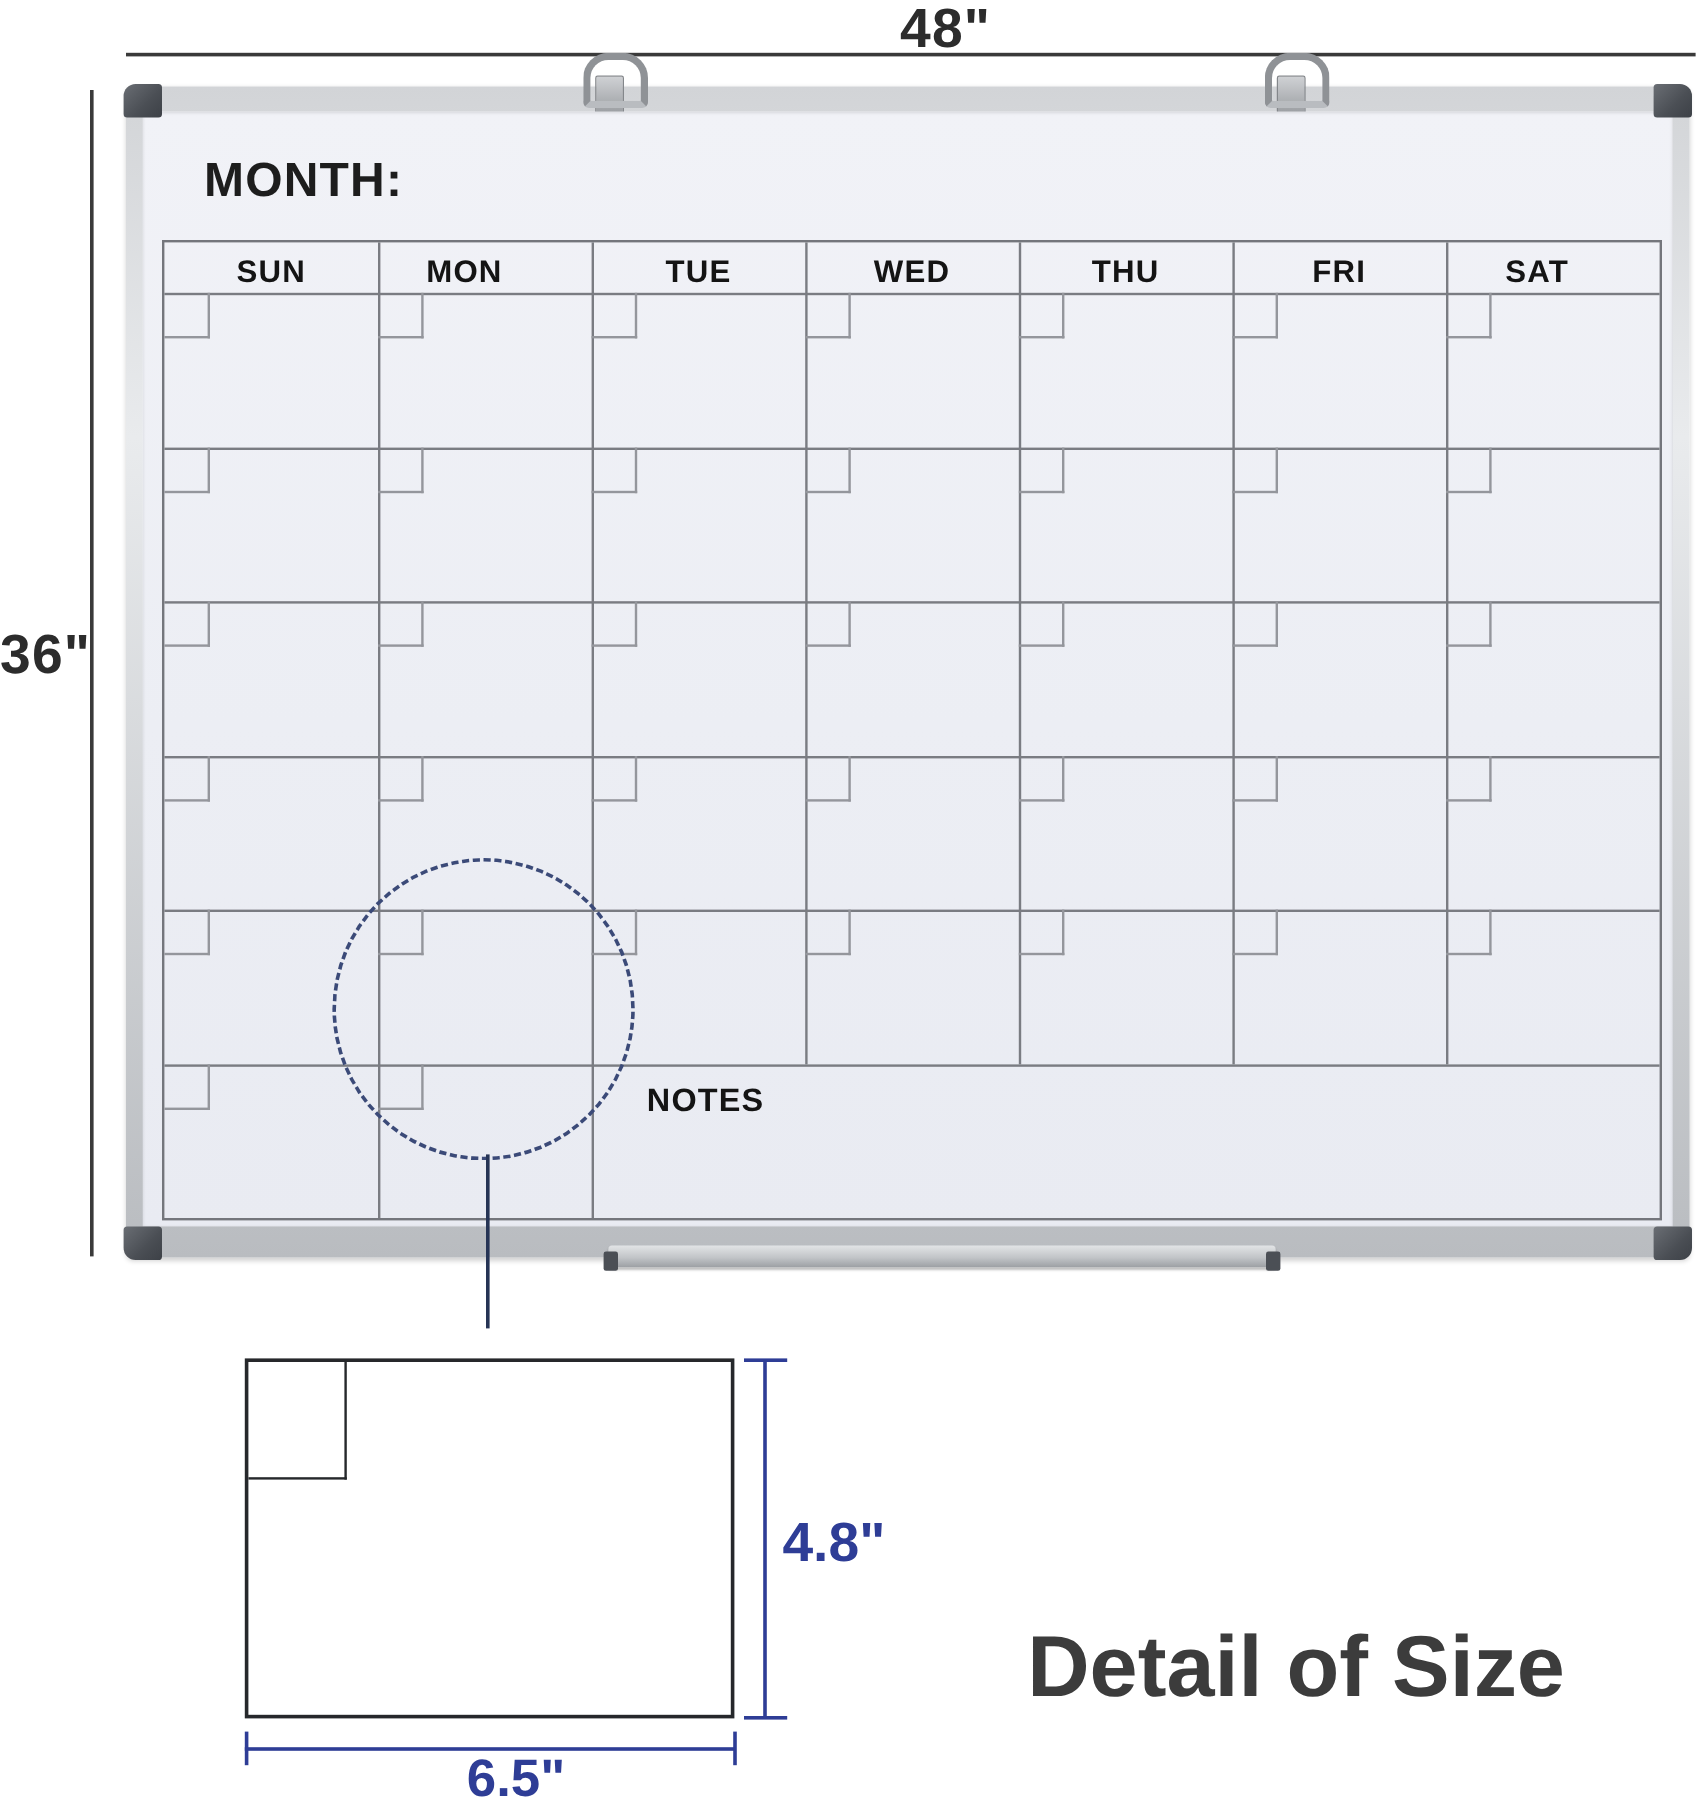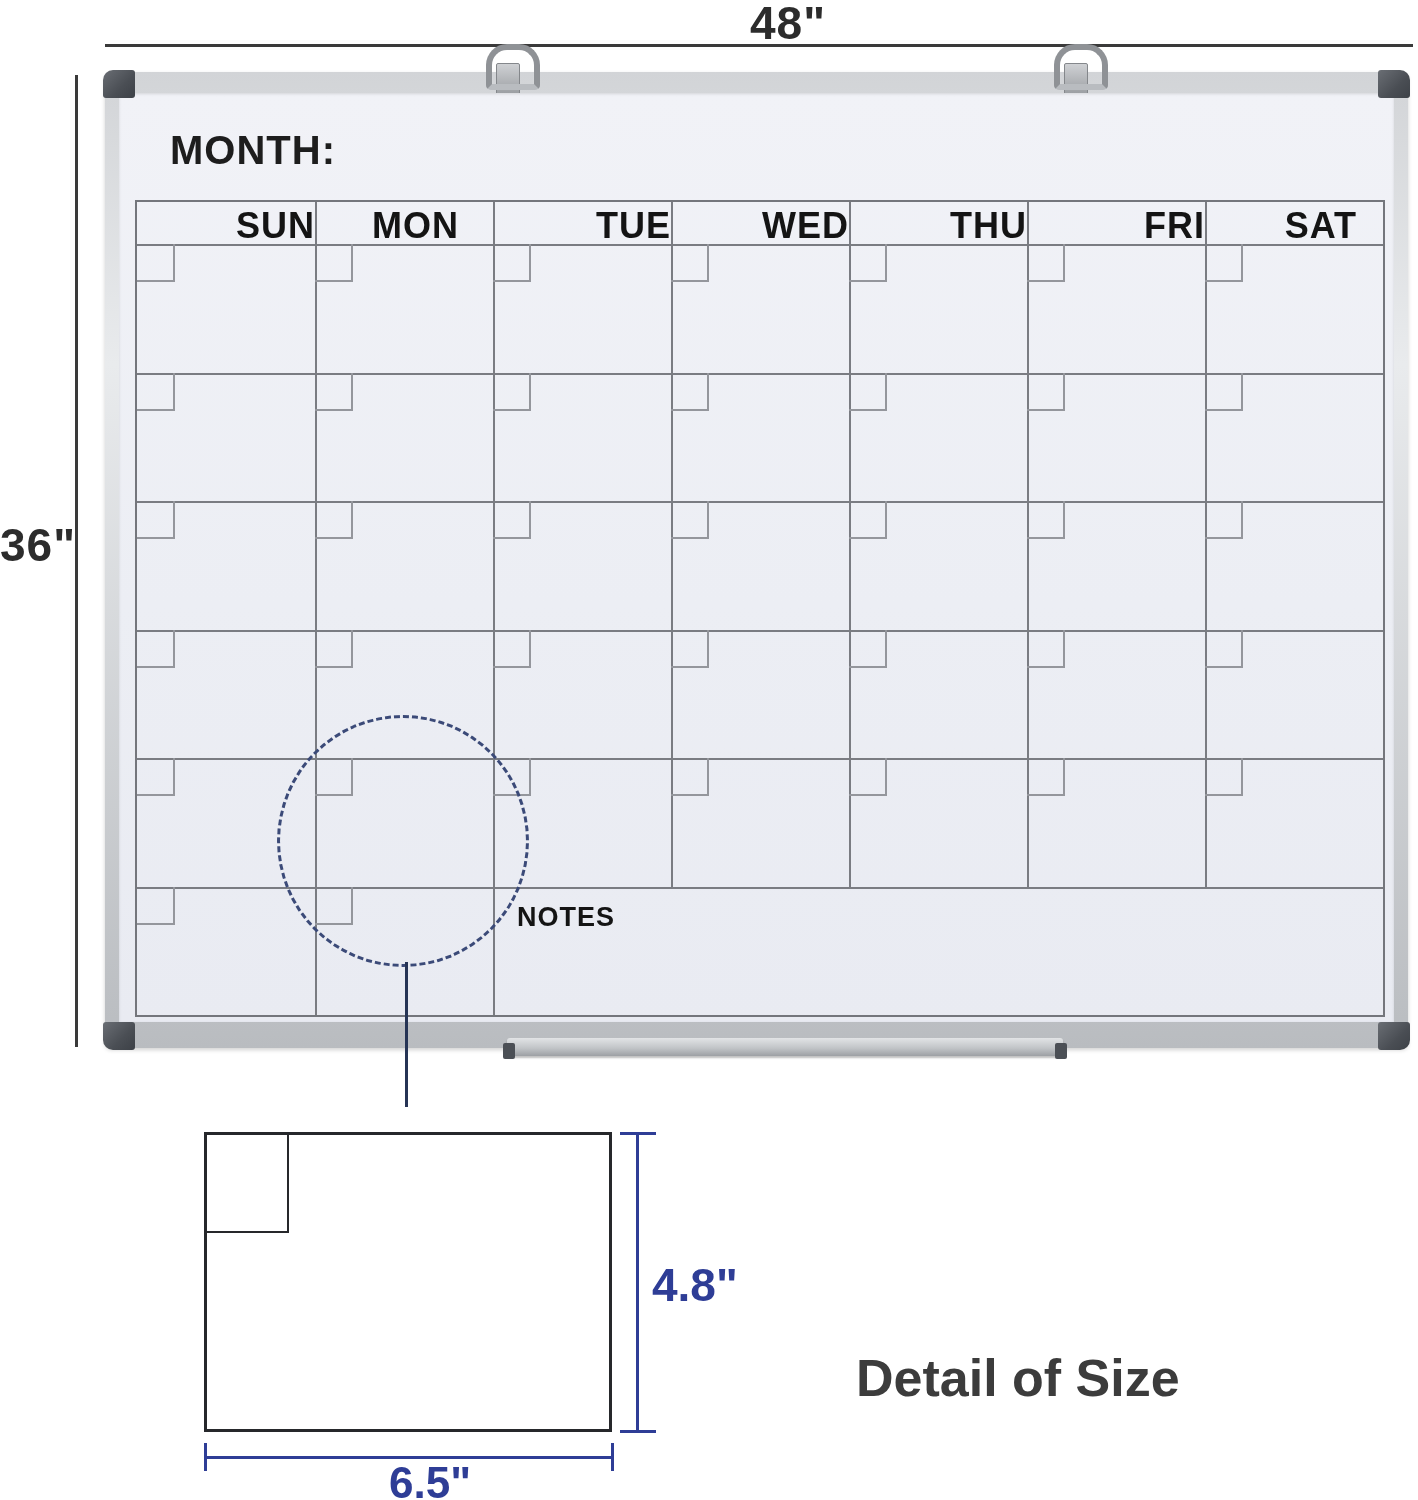--- a/index.html
+++ b/index.html
@@ -51,28 +51,28 @@
   #month-label{left:65px;top:56px;font-size:40px;font-weight:bold;color:#1d1d1d;letter-spacing:1px;}
 
   
   #grid{
     left:30px;top:128px;width:1250px;height:817px;
     border:2px solid #74767c;box-sizing:border-box;
   }
   .grid-line-v{width:0;border-left:2px solid #7a7c82;}
   .grid-line-h{height:0;border-top:2px solid #7a7c82;}
   .day-header{
-    top:7px;height:34px;line-height:34px;text-align:right;
-    font-size:36px;font-weight:bold;color:#141414;letter-spacing:1px;
+    top:7px;height:34px;line-height:34px;text-align:center;
+    font-size:26px;font-weight:bold;color:#141414;letter-spacing:1px;
   }
   .date-box{
     width:38px;height:38px;box-sizing:border-box;
     border-right:2px solid #94969c;border-bottom:2px solid #94969c;
   }
-  #notes-label{left:380px;top:700px;font-size:27px;font-weight:bold;color:#141414;letter-spacing:1px;}
+  #notes-label{left:402px;top:700px;font-size:27px;font-weight:bold;color:#141414;letter-spacing:1px;}
 
   
   #tray{
     left:402px;top:966px;width:556px;height:18px;
     background:linear-gradient(180deg,#e2e4e6 0%,#c2c5c8 55%,#9da0a4 100%);
     border-radius:3px;box-shadow:0 2px 2px rgba(0,0,0,.25);
   }
   .tray-cap{width:12px;height:16px;top:5px;background:#4b4f55;border-radius:2px;}
 
   
@@ -87,21 +87,21 @@
     left:204px;top:1132px;width:408px;height:300px;
     border:3px solid #26282b;background:#ffffff;box-sizing:border-box;
   }
   #detail-square{
     left:0;top:0;width:82px;height:98px;box-sizing:border-box;
     border-right:2px solid #26282b;border-bottom:2px solid #26282b;
   }
   .dim-blue-v{width:0;border-left:3px solid #2e3d96;}
   .dim-blue-h{height:0;border-top:3px solid #2e3d96;}
   .dim-label-blue{color:#2e3d96;font-weight:bold;font-size:46px;}
-  #detail-title{left:856px;top:1348px;font-size:52px;font-weight:bold;color:#3c3c3c;letter-spacing:0px;}
+  #detail-title{left:856px;top:1348px;font-size:72px;font-weight:bold;color:#3c3c3c;letter-spacing:0px;}
 </style>
 </head>
 <body>
 
 <div id="stage">
 
   <div class="abs dim-line-h" style="left:105px;top:44px;width:1308px;"></div>
   <div class="abs dim-label-dark" style="left:718px;top:-4px;width:140px;text-align:center;">48"</div>
 
   <div class="abs dim-line-v" style="left:75px;top:75px;height:972px;"></div>

